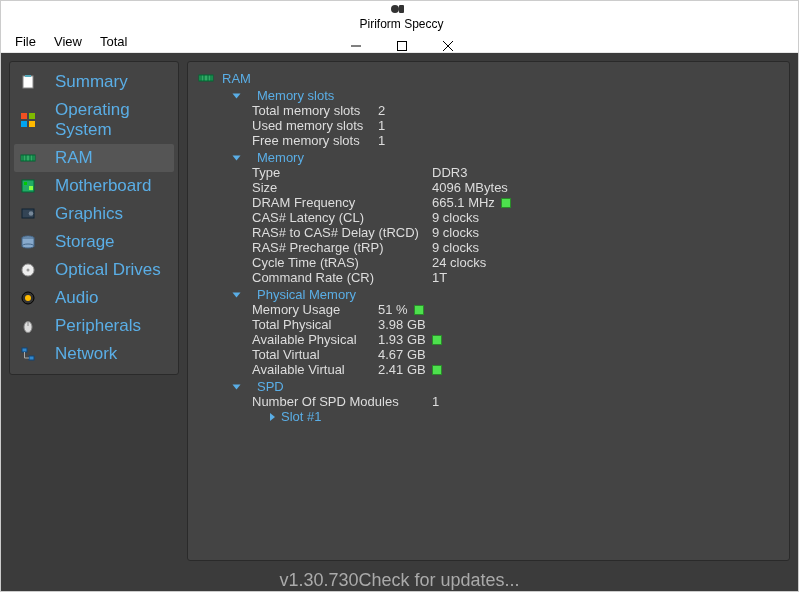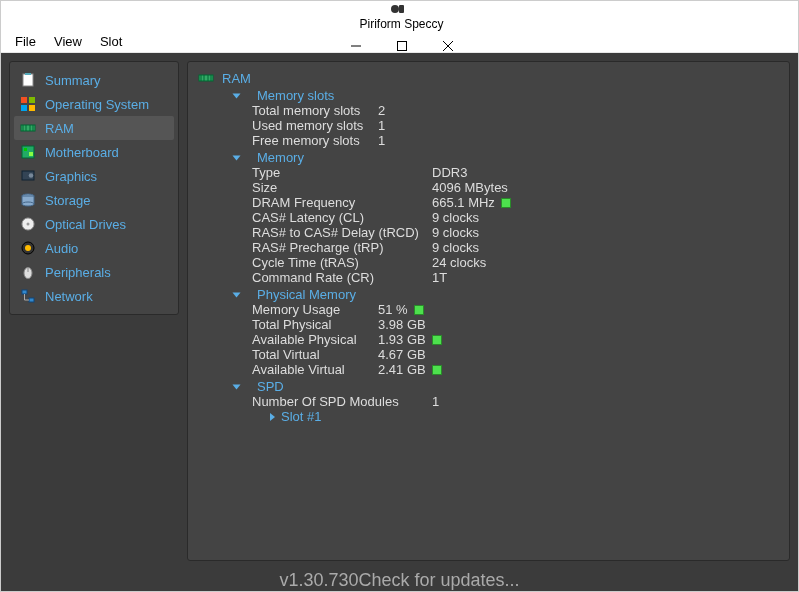--- a/index.html
+++ b/index.html
@@ -7,21 +7,21 @@
   .window { width: 799px; height: 592px; display: flex; flex-direction: column; border: 1px solid #ccc; }
   .titlebar { height: 30px; display: flex; align-items: center; background: #fff; padding: 0 4px 0 8px; flex-direction: column; }
   .titlebar .app-icon { width: 16px; height: 16px; margin-right: 7px; }
   .titlebar .title { flex: 1; font-size: 12px; color: #000; }
   .winctl { display: flex; }
   .winctl div { width: 46px; height: 30px; display: flex; align-items: center; justify-content: center; }
   .menubar { height: 22px; display: flex; align-items: center; padding: 0 6px; font-size: 13px; gap: 2px; border-bottom: 1px solid #e7e7e7; }
   .menubar span { padding: 2px 8px; color: #000; }
   .content { flex: 1; display: flex; background: #3b3b3b; padding: 8px; gap: 8px; }
   .sidebar { width: 170px; background: #444; border: 1px solid #2a2a2a; border-radius: 3px; padding: 6px 4px; height: max-content; }
-  .side-item { display: flex; align-items: center; padding: 4px 6px; color: #5aaee6; cursor: default; gap: 9px; font-size: 13px; }
+  .side-item { display: flex; align-items: center; padding: 4px 6px; color: #5aaee6; cursor: default; gap: 19px; font-size: 17px; }
   .side-item.active { background: #555; border-radius: 2px; }
   .side-icon { width: 16px; height: 16px; flex-shrink: 0; }
   .main { flex: 1; background: #444; border: 1px solid #2a2a2a; border-radius: 3px; padding: 8px 10px; color: #eee; font-size: 13px; overflow: auto; }
   .statusbar { height: 22px; background: #3b3b3b; display: flex; align-items: center; justify-content: center; padding: 0 10px; color: #aaa; font-size: 18px; }
   .hdr { display: flex; align-items: center; gap: 8px; color: #5aaee6; margin-bottom: 2px; }
   .section { margin-left: 36px; }
   .sect-title { color: #5aaee6; display: flex; align-items: center; gap: 16px; margin-top: 2px; }
   .tri { display: inline-block; width: 0; height: 0; border-top: 4px solid transparent; border-bottom: 4px solid transparent; border-left: 5px solid #5aaee6; transform: rotate(90deg); margin-right: 2px; }
   .tri-right { transform: rotate(0); }
   .rows { margin-left: 18px; }
@@ -60,21 +60,21 @@
             <line x1="0" y1="0" x2="10" y2="10" stroke="#000" stroke-width="1"></line>
             <line x1="10" y1="0" x2="0" y2="10" stroke="#000" stroke-width="1"></line>
           </svg>
         </div>
     </div>
   </div>
 
   <div class="menubar">
     <span>File</span>
     <span>View</span>
-    <span>Slot</span>
+    <span>Total</span>
   </div>
 
   <div class="content">
     <div class="sidebar">
       <div class="side-item">
         <span class="side-icon"><svg viewBox="0 0 16 16">
               <rect x="3" y="2" width="10" height="12" fill="#fff" stroke="#888"></rect>
               <rect x="5" y="1" width="6" height="2" fill="#5ab"></rect>
             </svg></span>
         <span>Summary</span>

